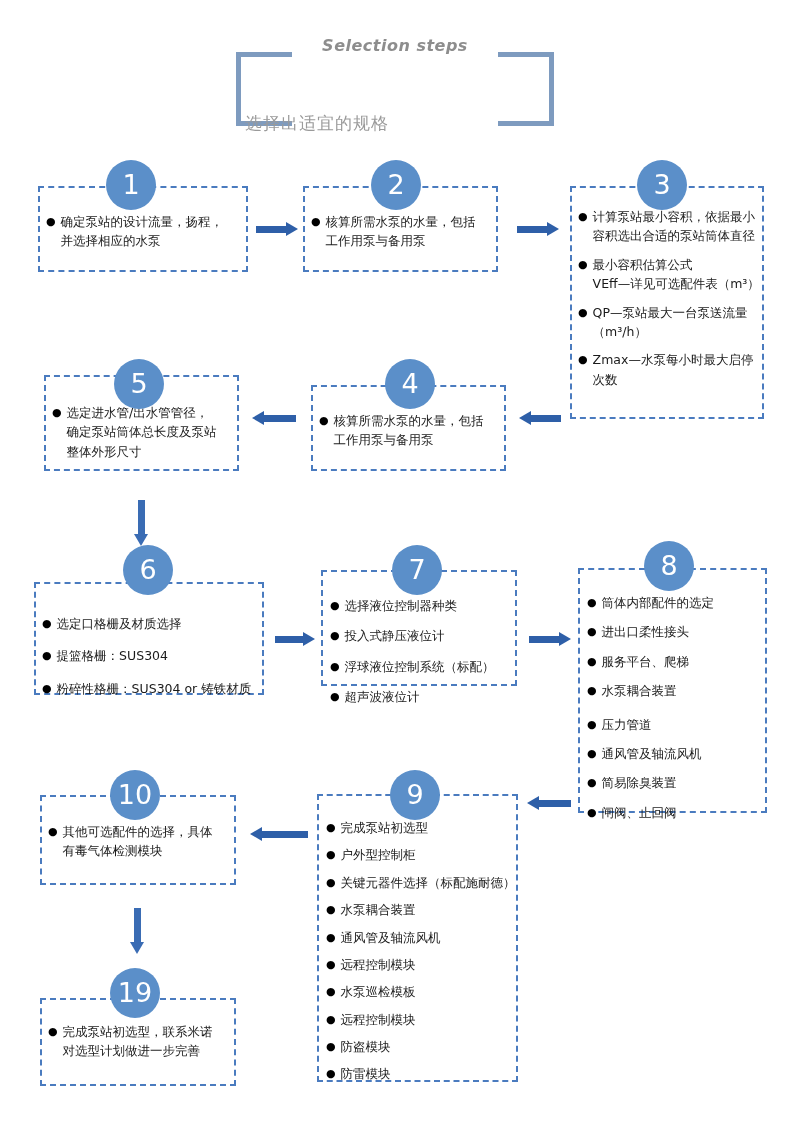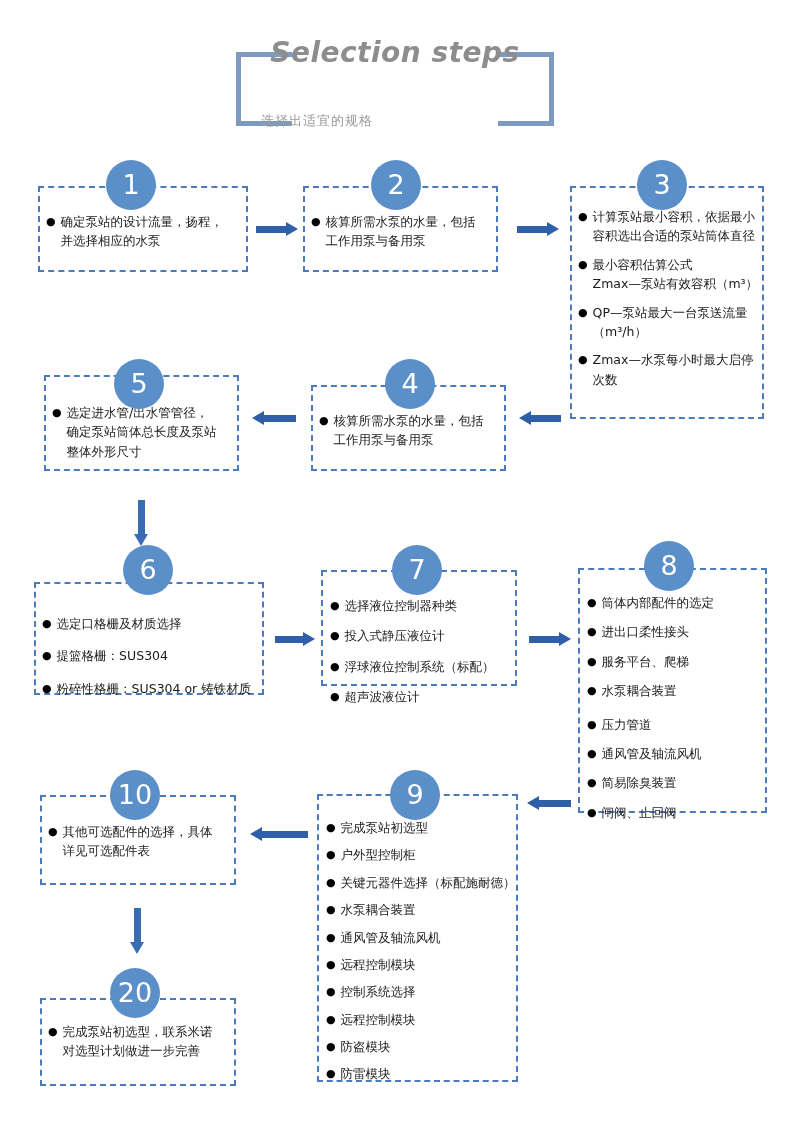--- a/index.html
+++ b/index.html
@@ -44,21 +44,21 @@
     border-top: 5px solid #7e9bbf;
     border-bottom: 5px solid #7e9bbf;
     box-sizing: border-box;
   }
   #header-eyebrow {
     position: absolute;
     left: 0;
     top: 36px;
     width: 790px;
     text-align: center;
-    font-size: 28px;
+    font-size: 16px;
     font-style: italic;
     font-weight: 600;
     color: #8d8d8d;
     letter-spacing: 0.5px;
     font-family: "DejaVu Sans", "Liberation Sans", sans-serif;
   }
   #header-title {
     position: absolute;
     left: 0;
     top: 62px;
@@ -70,21 +70,21 @@
     color: #000000;
     letter-spacing: 3px;
     font-family: "DejaVu Sans", "Liberation Sans", sans-serif;
   }
   #header-subtitle {
     position: absolute;
     left: 0;
     top: 112px;
     width: 634px;
     text-align: center;
-    font-size: 13px;
+    font-size: 17px;
     color: #9a9a9a;
     letter-spacing: 1px;
   }
 
   
   .step-box {
     position: absolute;
     border: 2px dashed #4a7bbf;
     box-sizing: border-box;
     background: #ffffff;
@@ -210,21 +210,21 @@
 <div class="step-circle" style="left:637px; top:160px;">3</div>
 <div class="step-body" style="left:578px; top:207px; width:182px;">
   <div class="bullet-row" style="margin-bottom:9px;">
     <span class="bullet-dot">●</span>
     <span class="bullet-text">计算泵站最小容积，依据最小
 容积选出合适的泵站筒体直径</span>
   </div>
   <div class="bullet-row" style="margin-bottom:9px;">
     <span class="bullet-dot">●</span>
     <span class="bullet-text">最小容积估算公式
-Zmax—泵站有效容积（m³）</span>
+VEff—详见可选配件表（m³）</span>
   </div>
   <div class="bullet-row" style="margin-bottom:9px;">
     <span class="bullet-dot">●</span>
     <span class="bullet-text">QP—泵站最大一台泵送流量
 （m³/h）</span>
   </div>
   <div class="bullet-row">
     <span class="bullet-dot">●</span>
     <span class="bullet-text">Zmax—水泵每小时最大启停
 次数</span>
@@ -349,21 +349,21 @@
   <div class="bullet-row" style="margin-bottom:8px;">
     <span class="bullet-dot">●</span>
     <span class="bullet-text">通风管及轴流风机</span>
   </div>
   <div class="bullet-row" style="margin-bottom:8px;">
     <span class="bullet-dot">●</span>
     <span class="bullet-text">远程控制模块</span>
   </div>
   <div class="bullet-row" style="margin-bottom:8px;">
     <span class="bullet-dot">●</span>
-    <span class="bullet-text">控制系统选择</span>
+    <span class="bullet-text">水泵巡检模板</span>
   </div>
   <div class="bullet-row" style="margin-bottom:8px;">
     <span class="bullet-dot">●</span>
     <span class="bullet-text">远程控制模块</span>
   </div>
   <div class="bullet-row" style="margin-bottom:8px;">
     <span class="bullet-dot">●</span>
     <span class="bullet-text">防盗模块</span>
   </div>
   <div class="bullet-row">
@@ -371,26 +371,26 @@
     <span class="bullet-text">防雷模块</span>
   </div>
 </div>
 
 <div class="step-box" style="left:40px; top:795px; width:196px; height:90px;"></div>
 <div class="step-circle" style="left:110px; top:770px;">10</div>
 <div class="step-body" style="left:48px; top:822px; width:184px;">
   <div class="bullet-row">
     <span class="bullet-dot">●</span>
     <span class="bullet-text">其他可选配件的选择，具体
-详见可选配件表</span>
+有毒气体检测模块</span>
   </div>
 </div>
 
 <div class="step-box" style="left:40px; top:998px; width:196px; height:88px;"></div>
-<div class="step-circle" style="left:110px; top:968px;">20</div>
+<div class="step-circle" style="left:110px; top:968px;">19</div>
 <div class="step-body" style="left:48px; top:1022px; width:184px;">
   <div class="bullet-row">
     <span class="bullet-dot">●</span>
     <span class="bullet-text">完成泵站初选型，联系米诺
 对选型计划做进一步完善</span>
   </div>
 </div>
 
 <div class="arrow-h right" style="left:256px; top:222px; width:42px;">
   <div class="shaft"></div>

